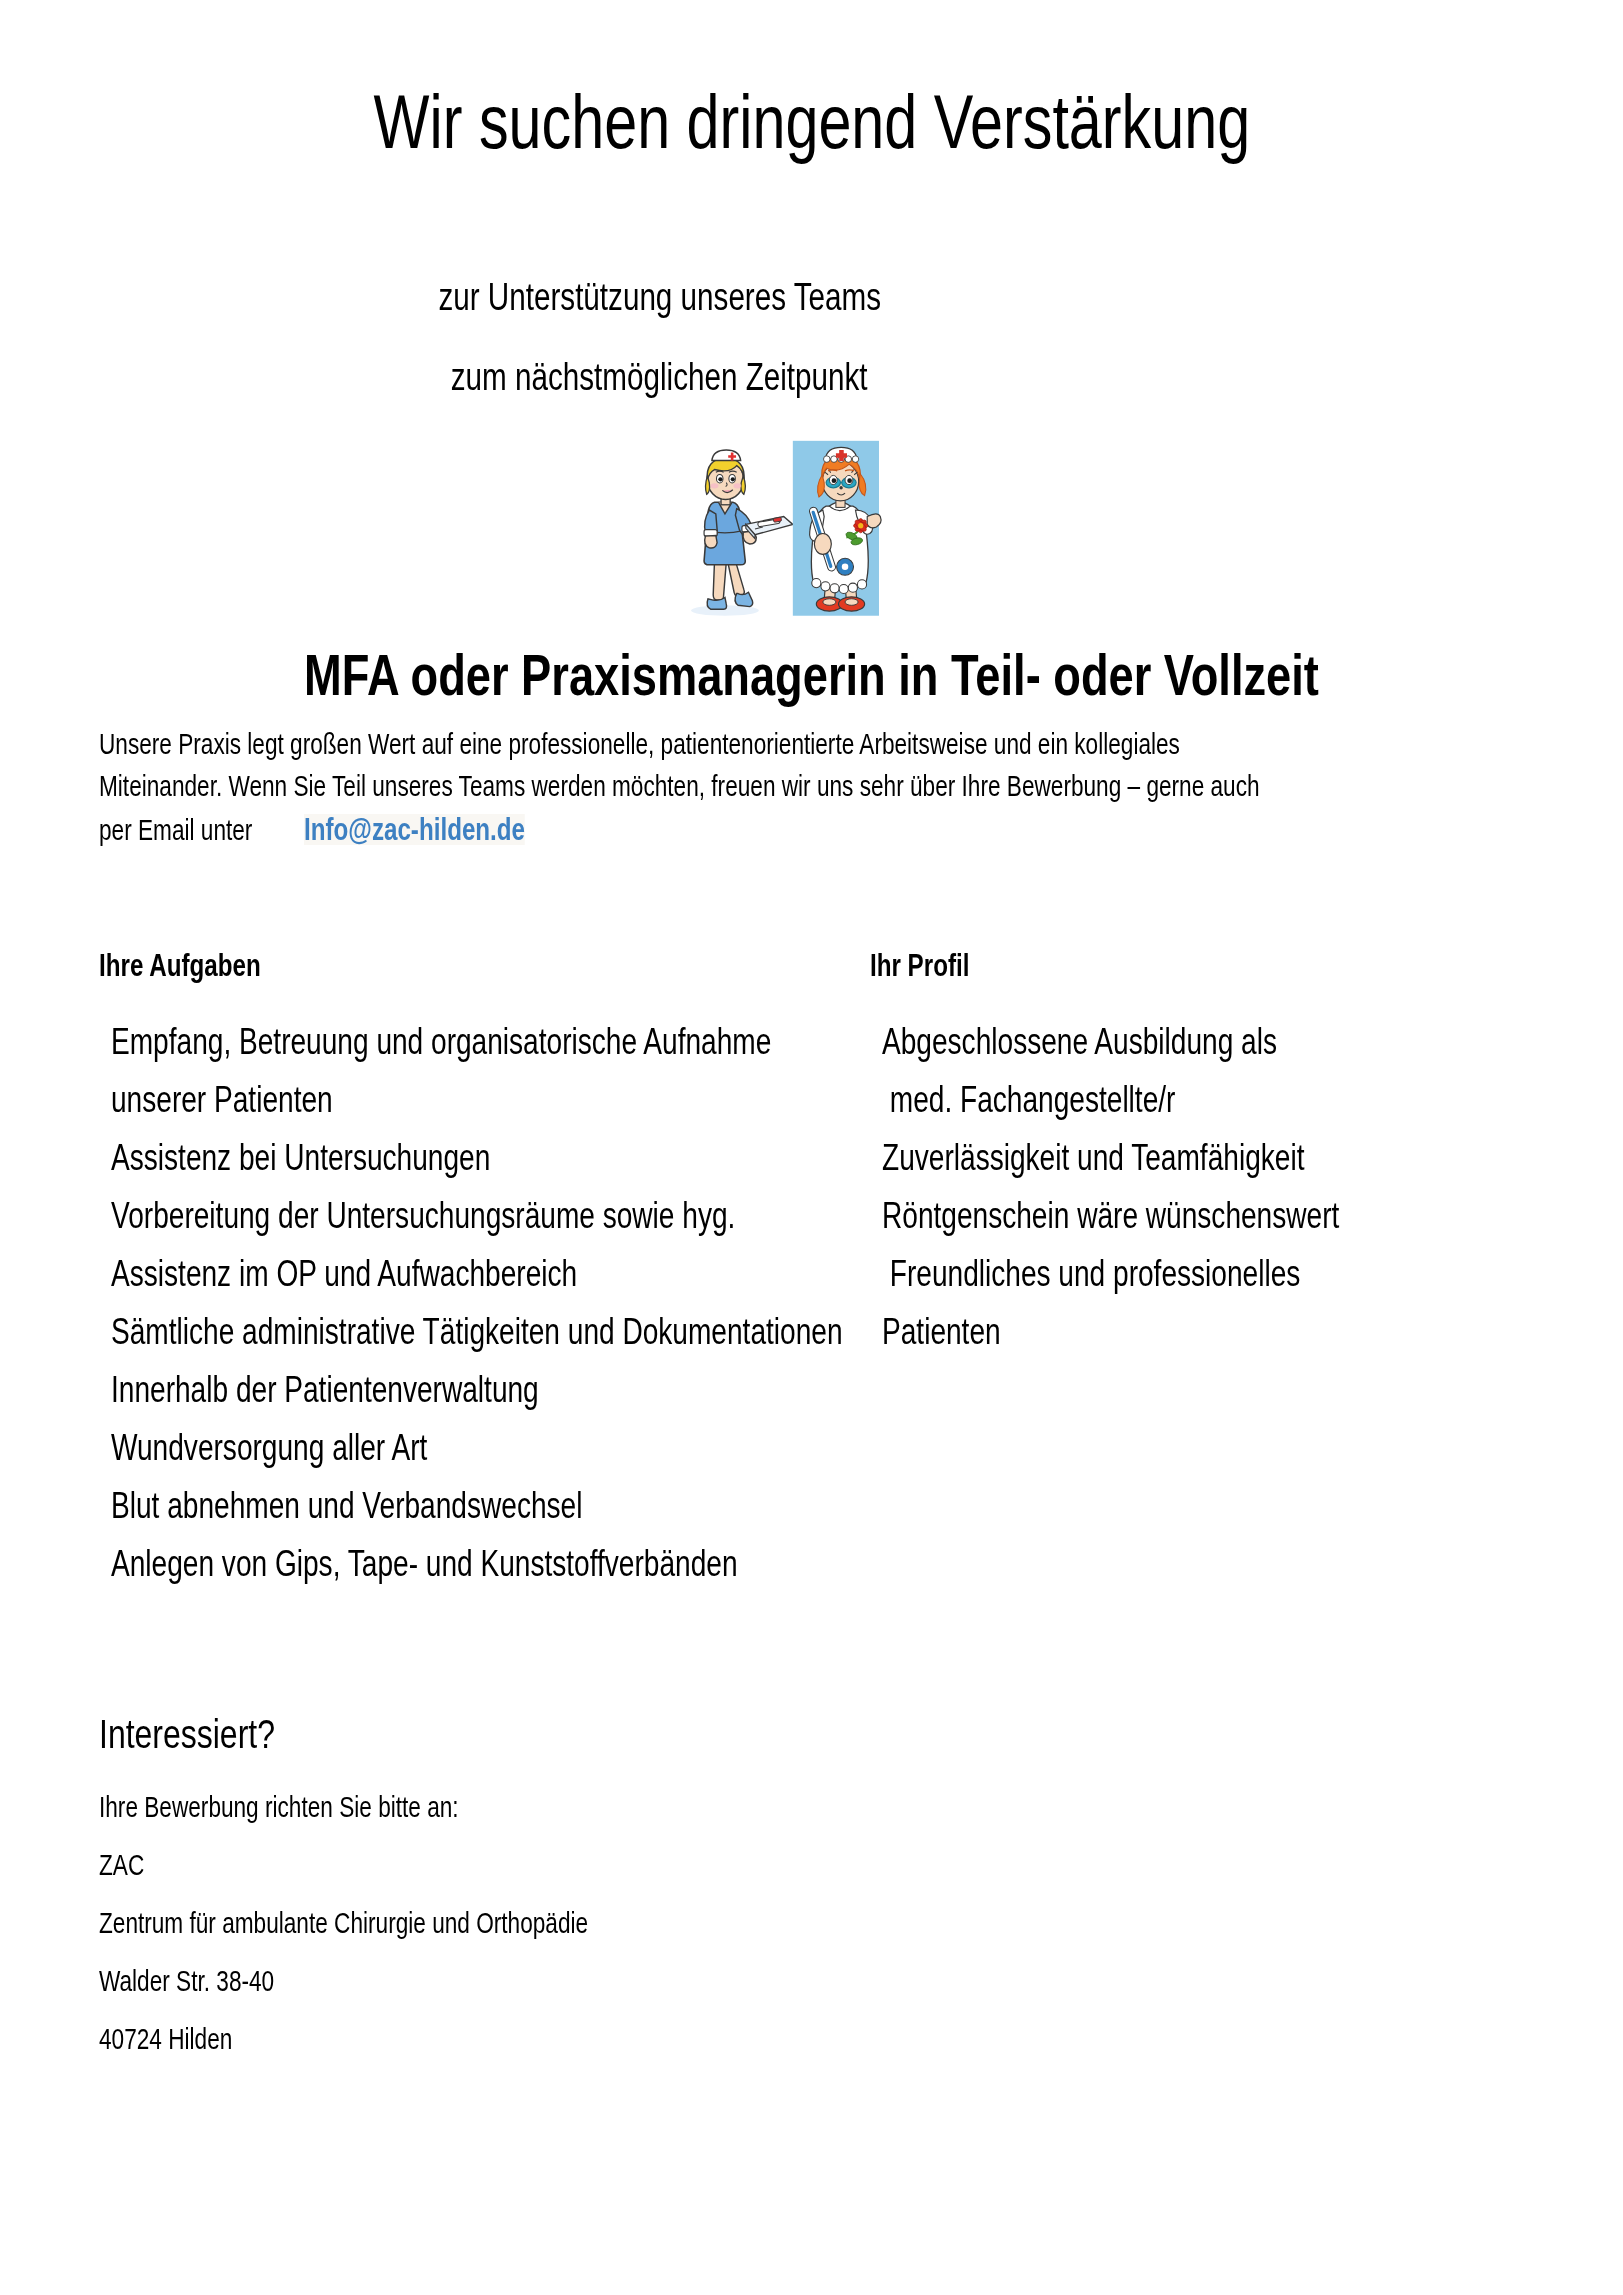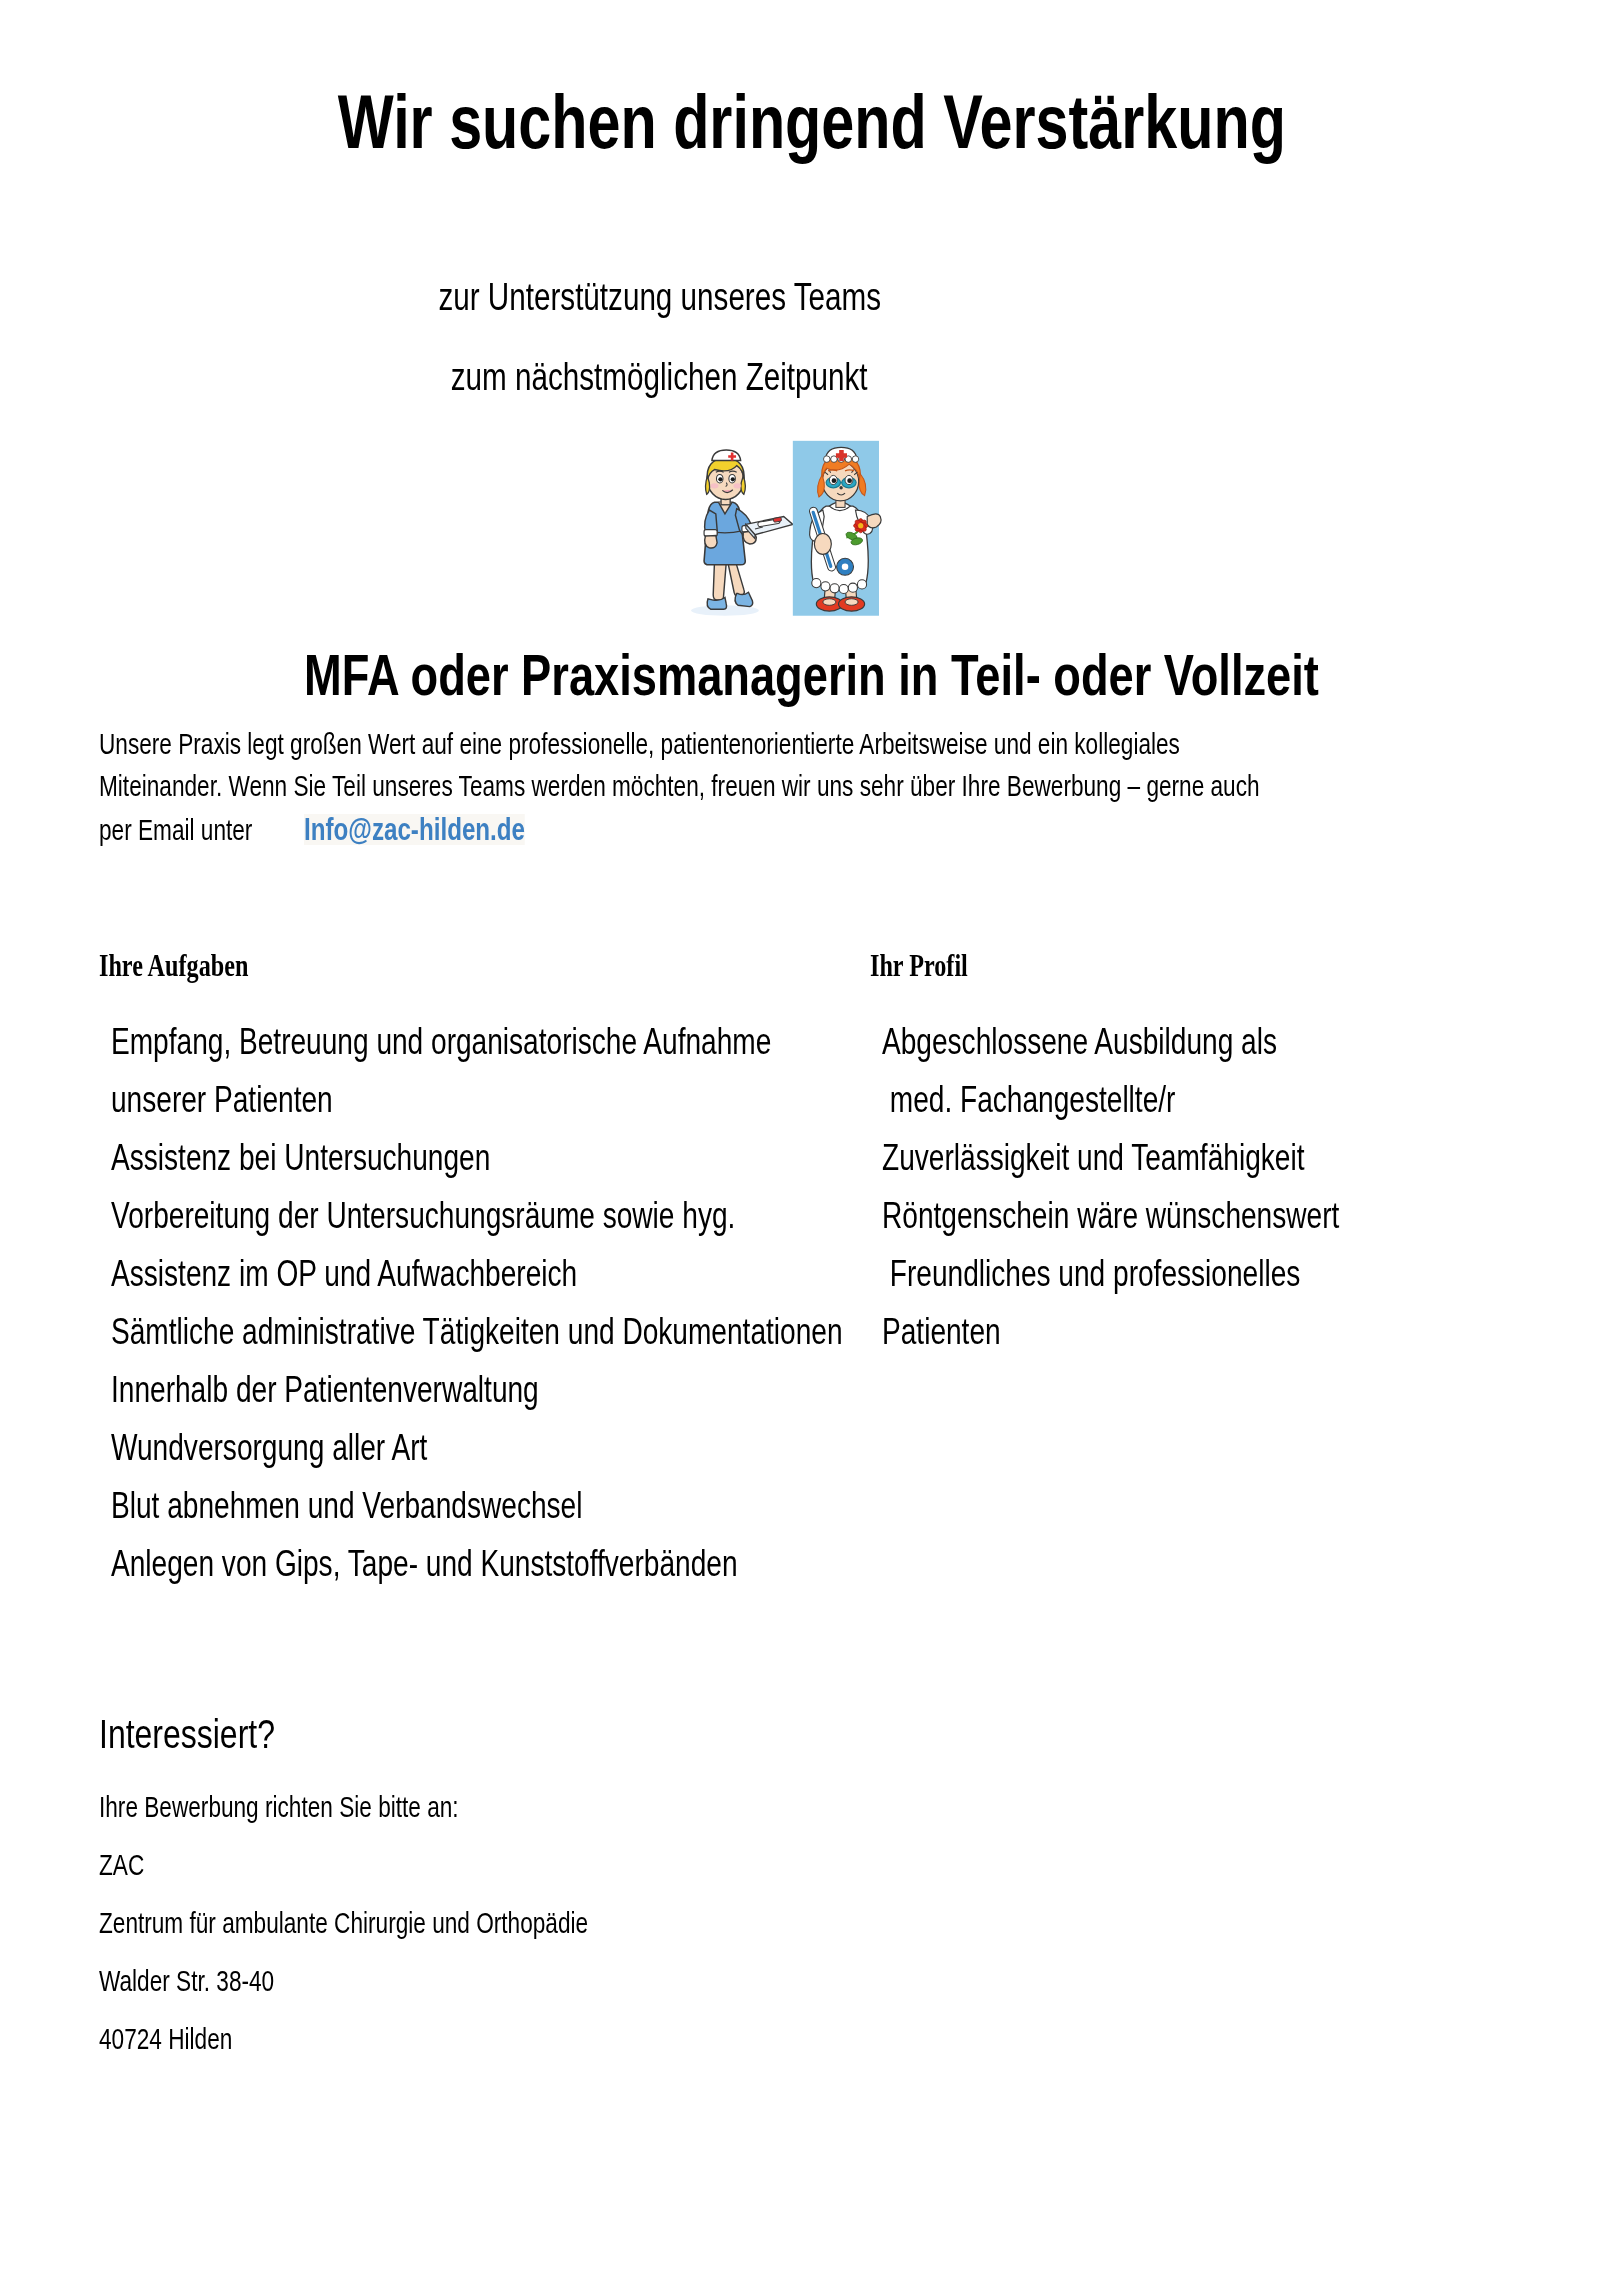--- a/index.html
+++ b/index.html
@@ -36,21 +36,21 @@
   }
 
   
   .doc-title {
     position: absolute;
     left: 0;
     top: 79px;
     width: 1623px;
     text-align: center;
     font-size: 76px;
-    font-weight: bold;
+    font-weight: normal;
     line-height: 1.12;
     letter-spacing: 0px;
   }
 
   
   .subtitle {
     position: absolute;
     left: 0;
     width: 1319px;
     text-align: center;
@@ -103,21 +103,20 @@
     background: #F9F7F3;
     text-decoration: none;
   }
 
   
   .col-heading {
     position: absolute;
     font-size: 31px;
     font-weight: bold;
     line-height: 1;
-    font-family: Liberation Serif, serif;
   }
   .col-heading.left  { left: 99px; top: 950px; }
   .col-heading.right { left: 870px; top: 950px; }
 
   .col-list {
     position: absolute;
     font-size: 36px;
     line-height: 1;
     margin-left: 12px;
   }

